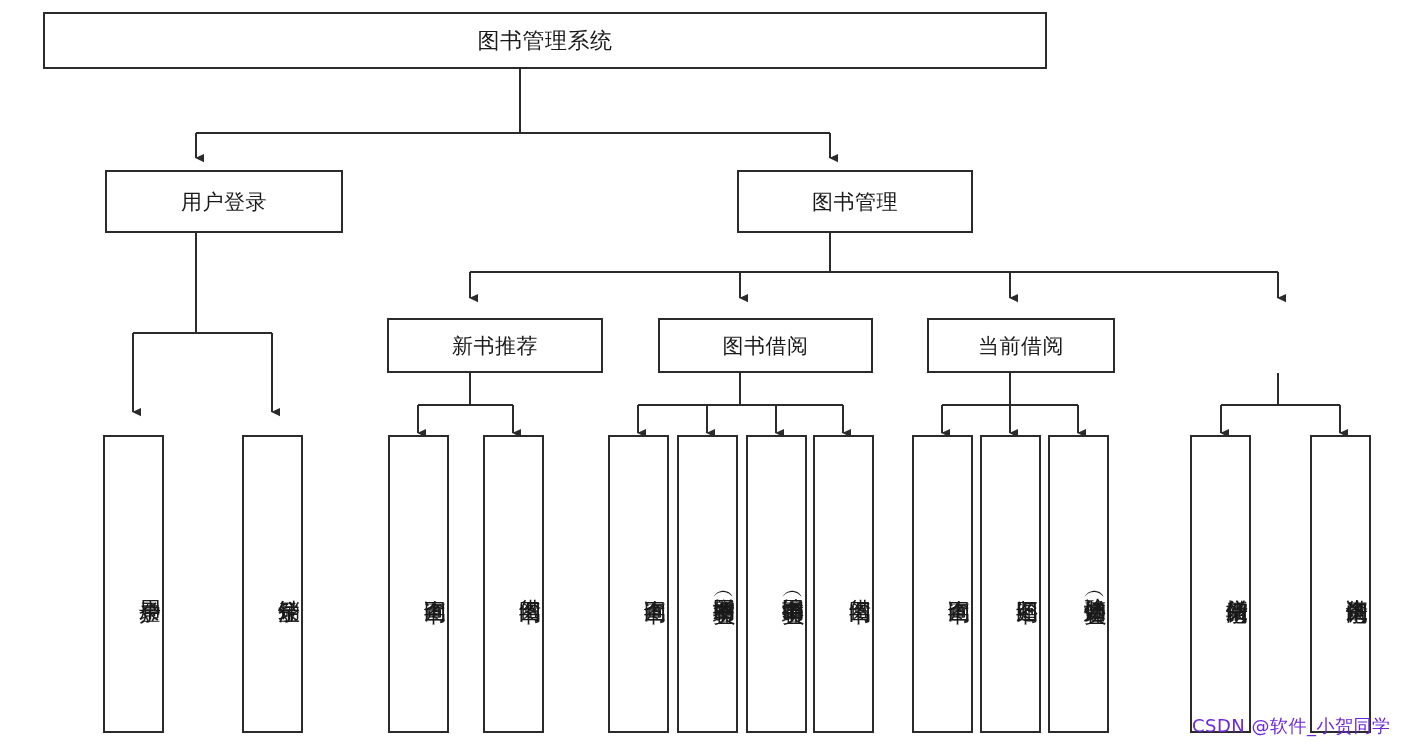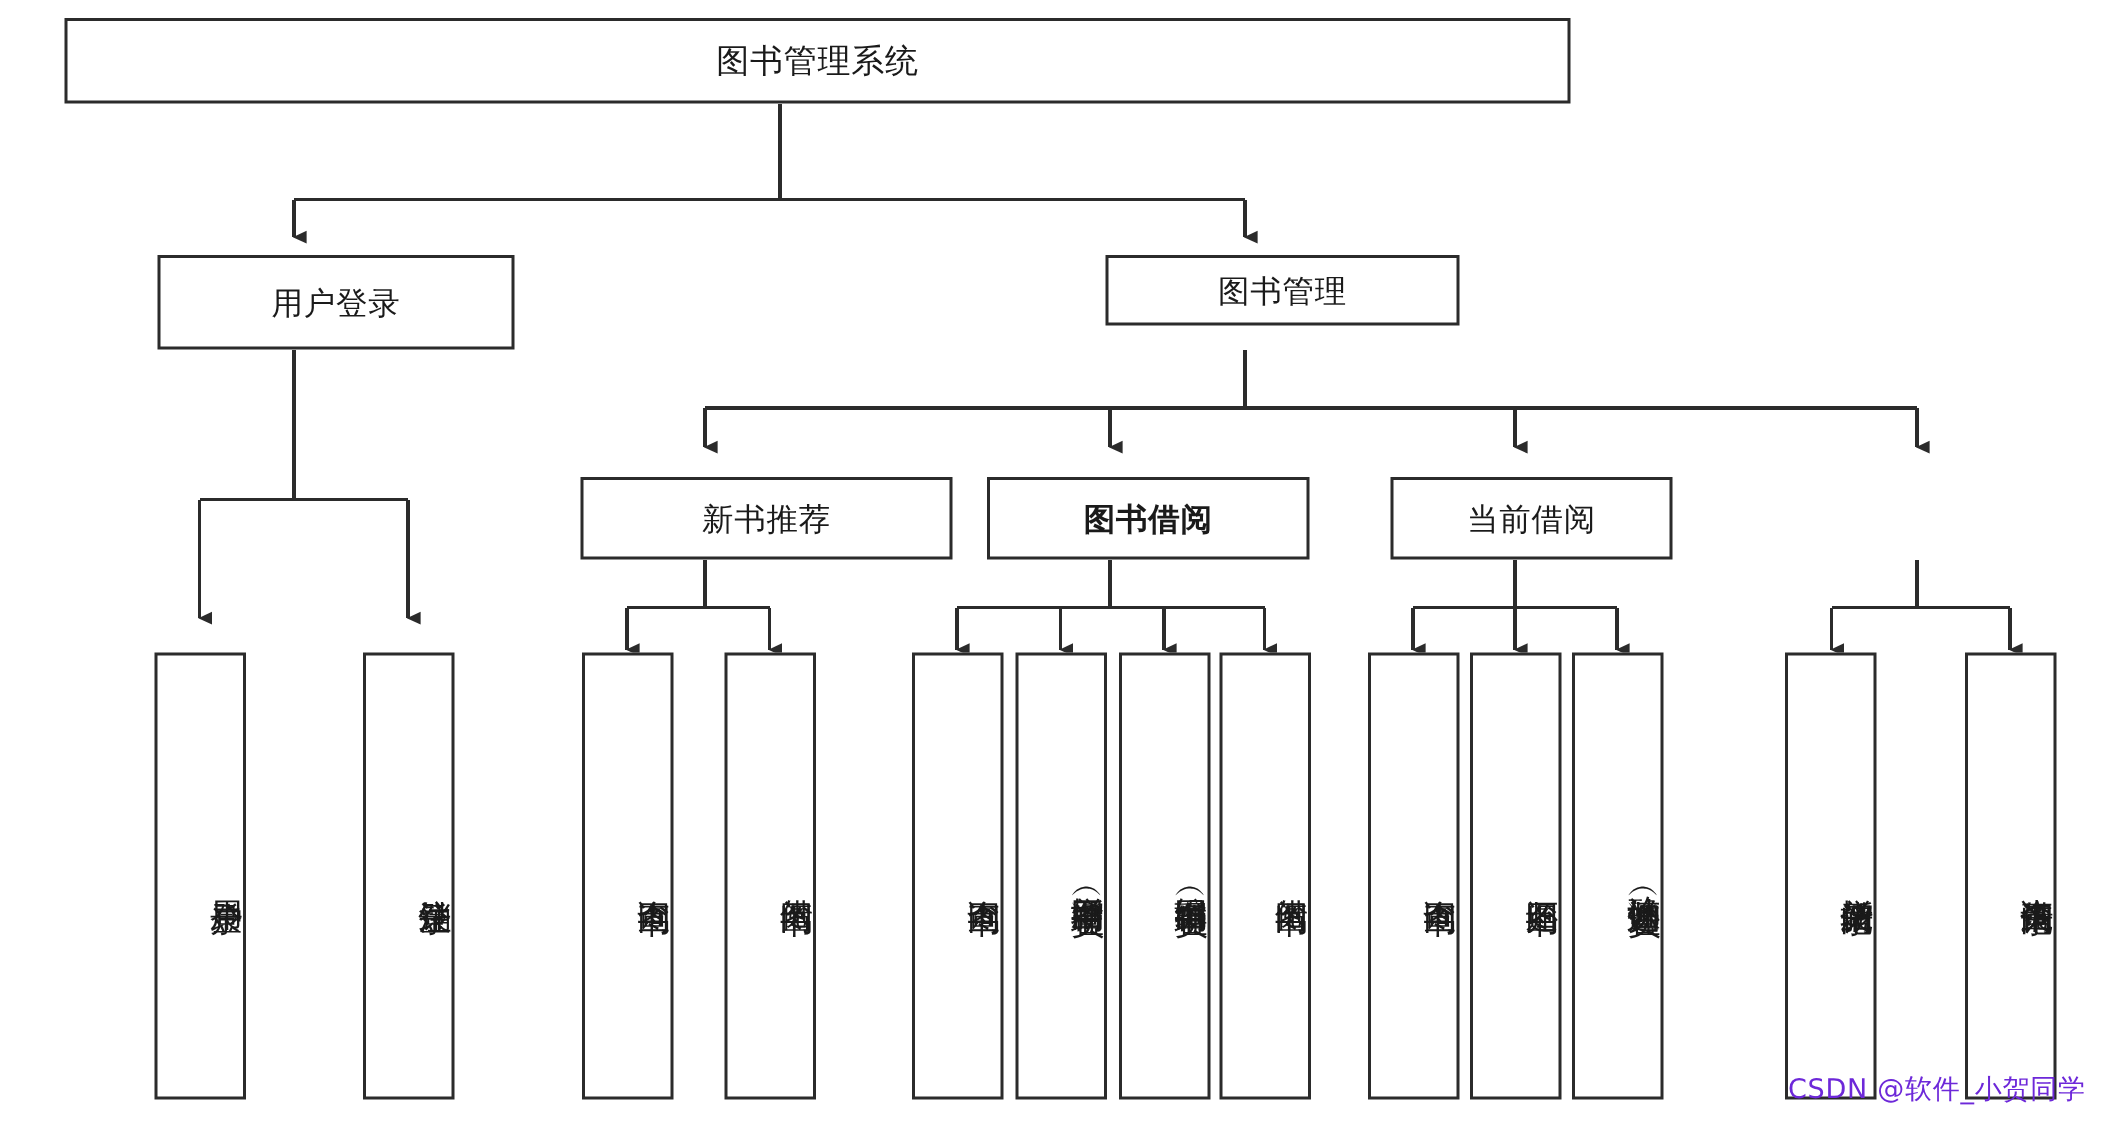--- a/index.html
+++ b/index.html
@@ -128,28 +128,28 @@
     </g>
   </svg>
 
   <div class="node node-h node-root" style="left:18px; top:12px; width:1004px; height:57px;">
     <span>图书管理系统</span>
   </div>
 
   <div class="node node-h" style="left:80px; top:170px; width:238px; height:63px;">
     <span>用户登录</span>
   </div>
-  <div class="node node-h" style="left:712px; top:170px; width:236px; height:47px;">
+  <div class="node node-h" style="left:712px; top:170px; width:236px; height:63px;">
     <span>图书管理</span>
   </div>
 
-  <div class="node node-h" style="left:362px; top:318px; width:248px; height:55px;">
+  <div class="node node-h" style="left:362px; top:318px; width:216px; height:55px;">
     <span>新书推荐</span>
   </div>
-  <div class="node node-h" style="left:633px; top:318px; width:215px; height:55px;font-weight:bold;">
+  <div class="node node-h" style="left:633px; top:318px; width:215px; height:55px;">
     <span>图书借阅</span>
   </div>
   <div class="node node-h" style="left:902px; top:318px; width:188px; height:55px;">
     <span>当前借阅</span>
   </div>
 
   <div class="node node-v" style="left:103px; top:435px; width:61px; height:298px;">
     <span class="vtext">用户登录</span>
   </div>
   <div class="node node-v" style="left:242px; top:435px; width:61px; height:298px;">

